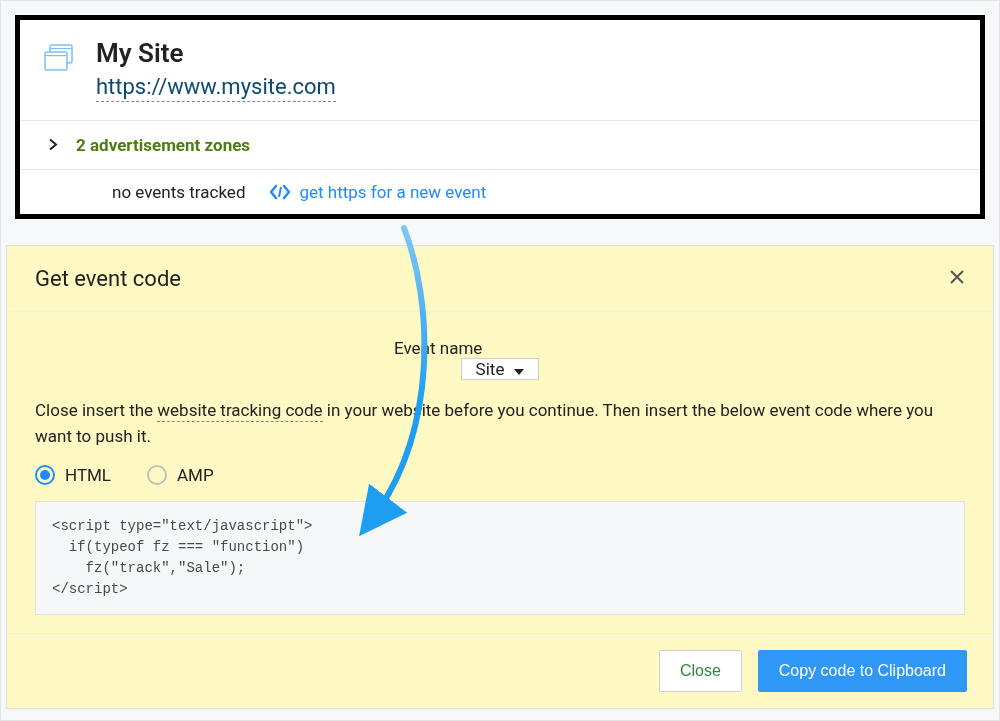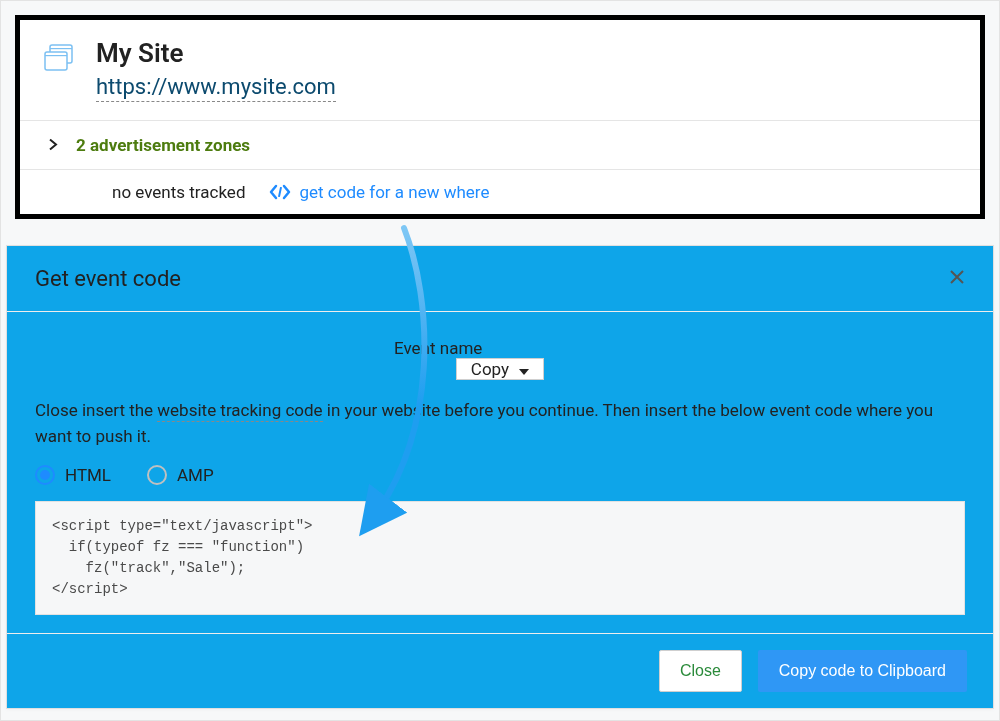--- a/index.html
+++ b/index.html
@@ -67,21 +67,21 @@
   .get-code-link {
     display: inline-flex; align-items: center; gap: 8px;
     color: #1e8bff; font-size: 17px; text-decoration: none; cursor: pointer;
   }
   .code-brackets { display: inline-flex; line-height: 0; }
 
   
   .modal {
     position: absolute;
     left: 6px; right: 6px; top: 245px;
-    background: #0ea5e9;
+    background: #fef9c3;
     border: 1px solid #e0e0e0;
     padding: 0;
     box-shadow: 0 1px 4px rgba(0,0,0,.03);
   }
   .modal-header {
     display: flex; align-items: center; justify-content: space-between;
     padding: 20px 28px 20px 28px;
     border-bottom: 1px solid #eee;
   }
   .modal-title { font-size: 22px; color: #222; font-weight: 400; }
@@ -177,40 +177,40 @@
     <div class="events-row">
       <span class="events-label">no events tracked</span>
       <a class="get-code-link">
         <span class="code-brackets">
           <svg width="22" height="16" viewBox="0 0 22 16">
             <path d="M7 2 L2 8 L7 14" fill="none" stroke="#1e8bff" stroke-width="2.5" stroke-linecap="round" stroke-linejoin="round"></path>
             <path d="M15 2 L20 8 L15 14" fill="none" stroke="#1e8bff" stroke-width="2.5" stroke-linecap="round" stroke-linejoin="round"></path>
             <rect x="10" y="3" width="2" height="10" fill="#1e8bff" transform="rotate(12 11 8)"></rect>
           </svg>
         </span>
-        <span>get code for a new where</span>
+        <span>get https for a new event</span>
       </a>
     </div>
   </div>
 
   <div class="modal">
     <div class="modal-header">
       <div class="modal-title">Get event code</div>
       <div class="close-x">
         <svg width="16" height="16" viewBox="0 0 16 16">
             <path d="M2 2 L14 14 M14 2 L2 14" stroke="#555" stroke-width="2"></path>
           </svg>
       </div>
     </div>
 
     <div class="modal-body">
       <div class="field-row">
         <div class="field-label">Event name</div>
         <div class="select">
-          <span>Copy</span>
+          <span>Site</span>
           <span class="caret">
             <svg width="10" height="6" viewBox="0 0 10 6">
                 <path d="M0 0 L5 6 L10 0 Z" fill="#222"></path>
               </svg>
           </span>
         </div>
       </div>
 
       <p class="instruction">
         <span>Close insert the </span><a class="underlined">website tracking code</a><span> in your website before you continue. Then insert the below event code where you want to push it.</span>

